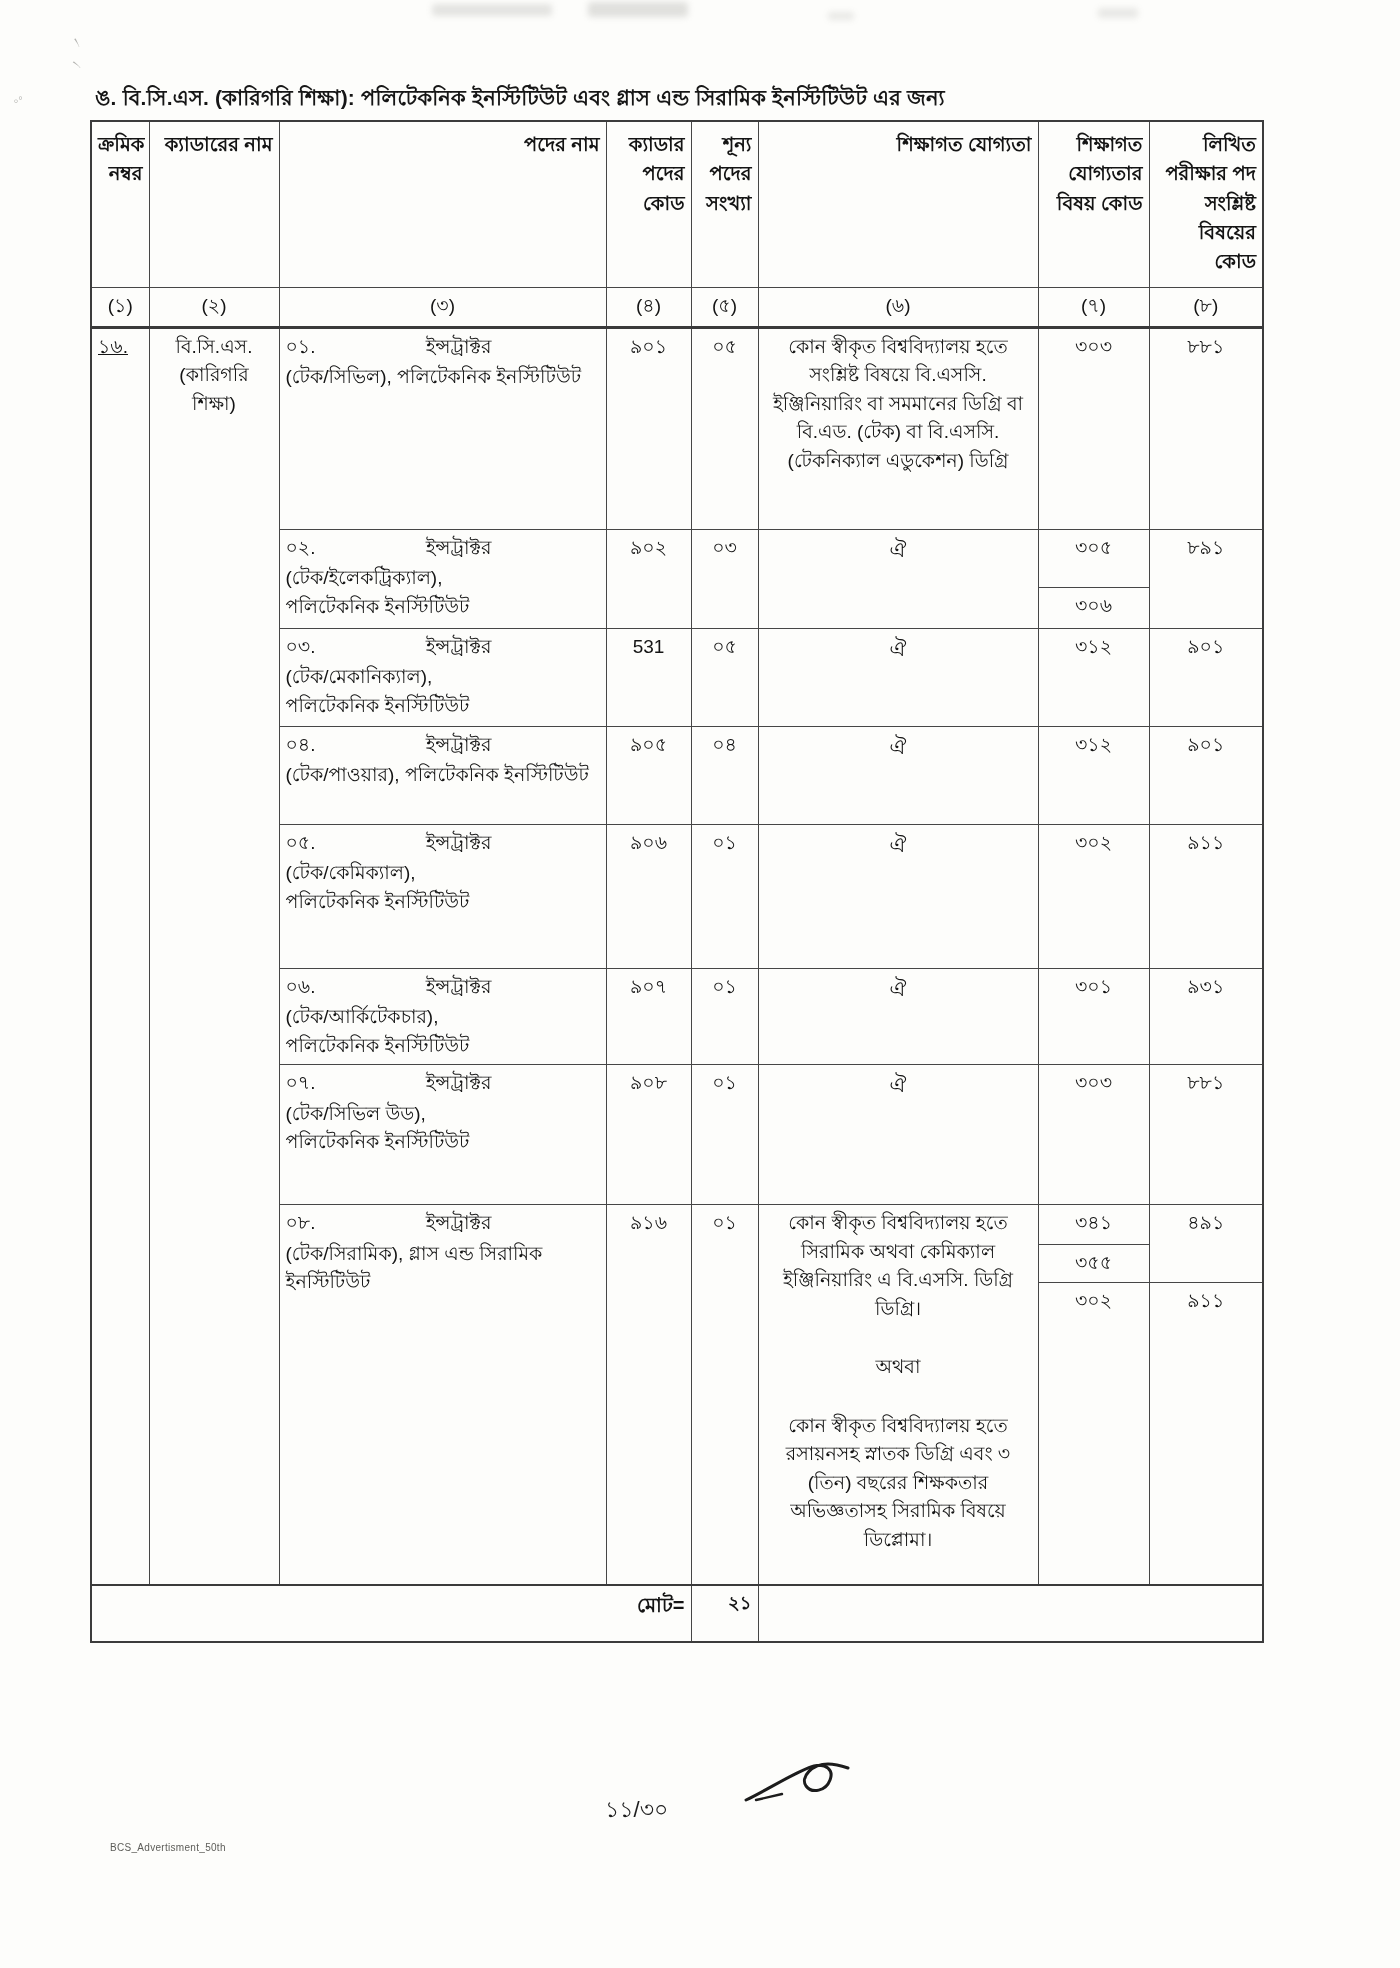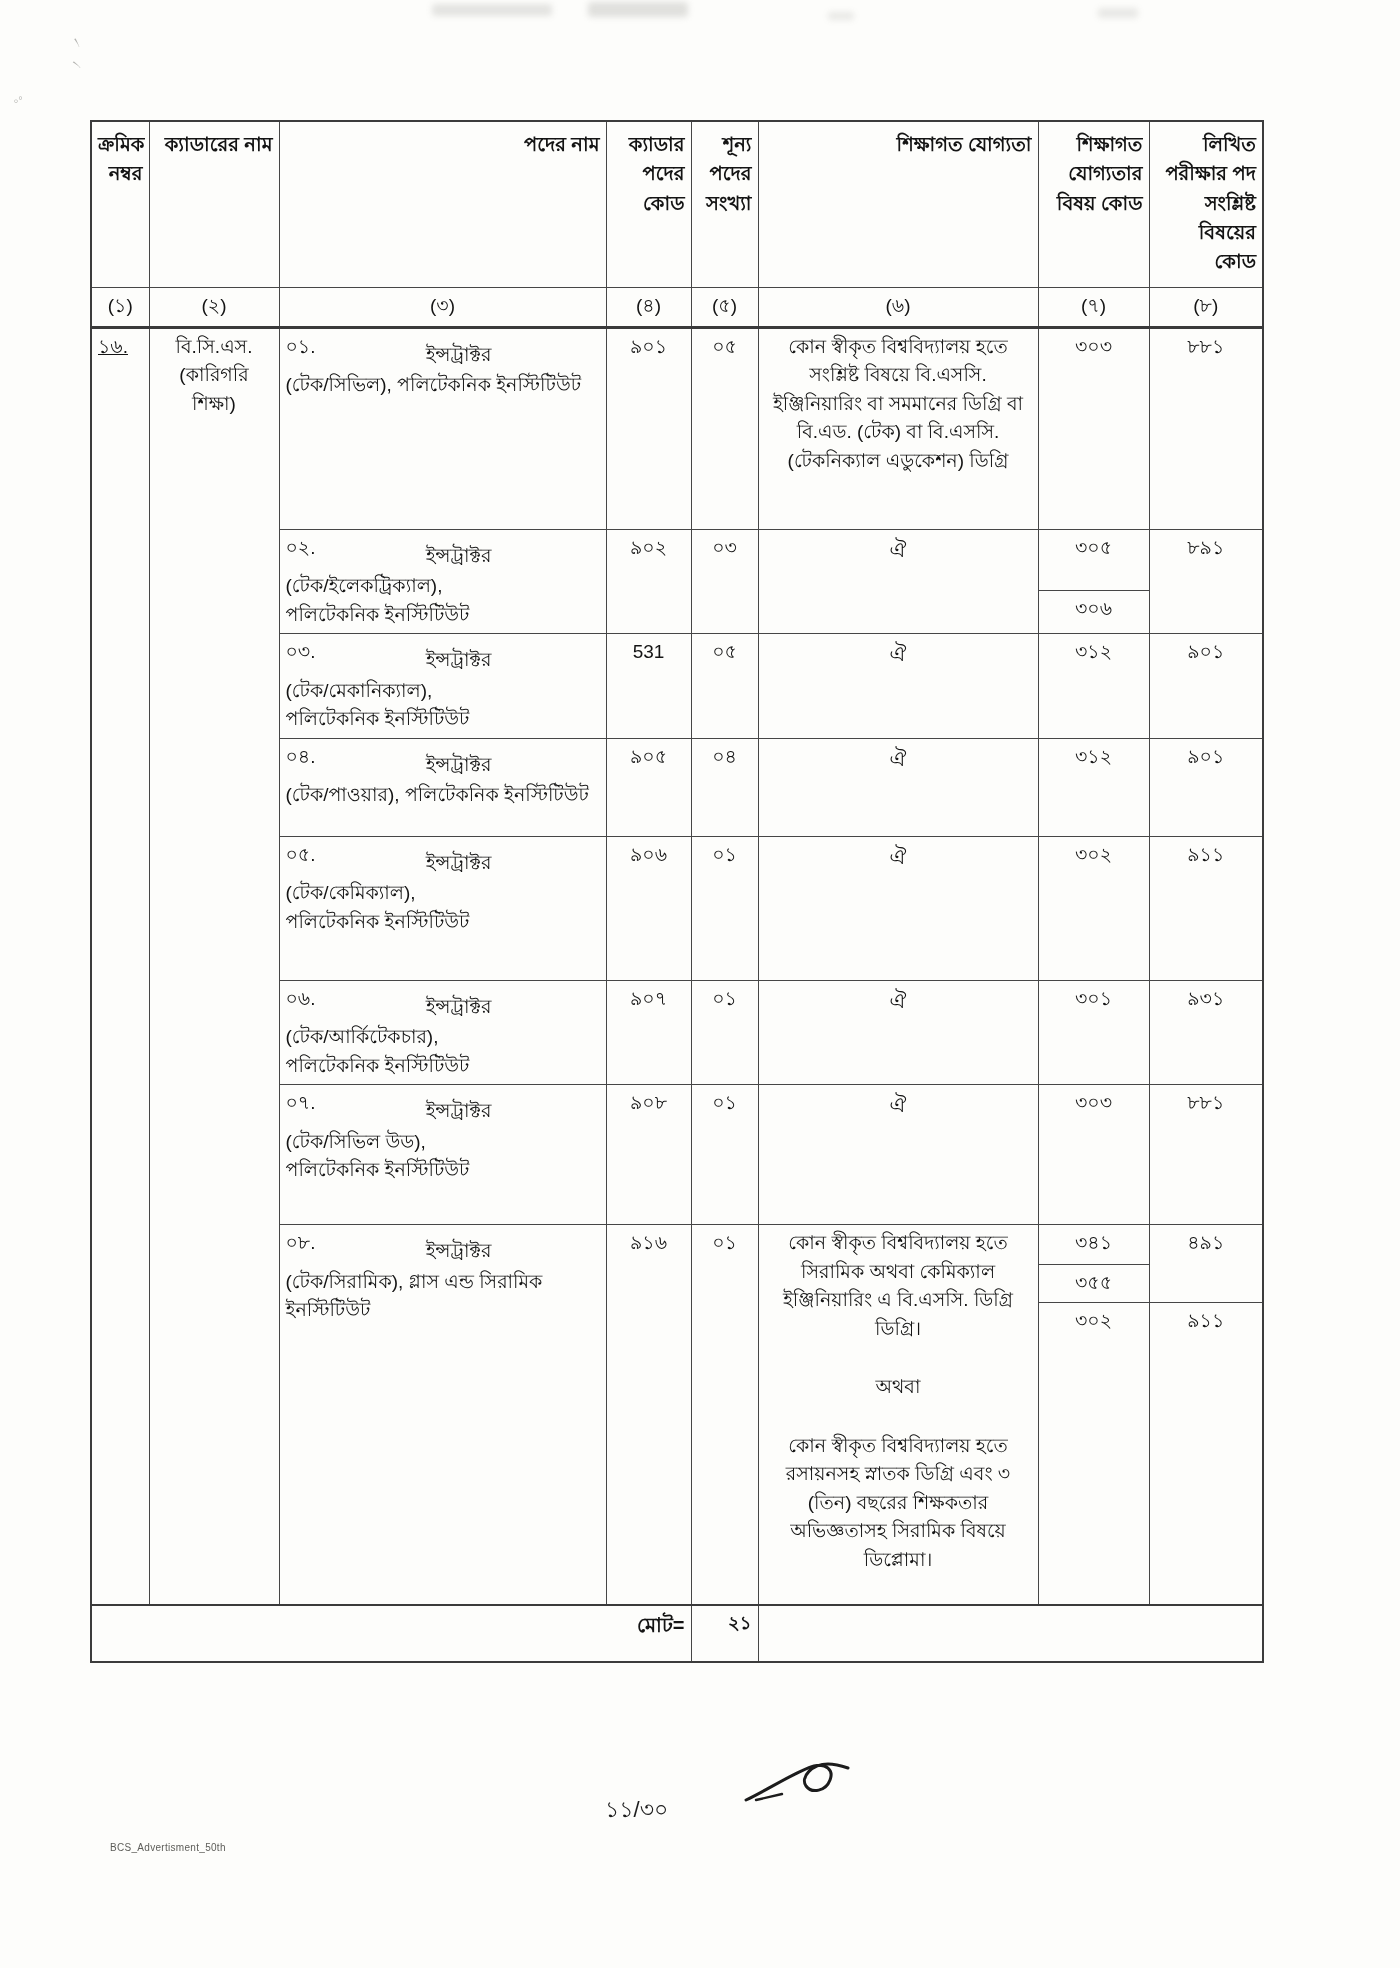--- a/index.html
+++ b/index.html
@@ -36,21 +36,21 @@
     padding:4px 6px;vertical-align:top;
     overflow:hidden;
   }
   table.bcs th{font-weight:bold;text-align:right;padding-top:8px;font-size:19.5px;}
   tr.colnums td{text-align:center;border-bottom:3px solid #3a3a3a;padding:4px 2px;}
   td.serial-cell{text-align:left;padding-top:10px;text-decoration:underline;}
   td.cadre-cell{text-align:center;padding-top:10px;}
   td.post-cell{padding:8px 8px 8px 10px;}
   .pl1{display:flex;}
   .pno{width:58px;flex:0 0 auto;}
-  .ptitle{flex:1;text-align:center;padding-right:26px;margin-top:8px;}
+  .ptitle{flex:1;text-align:center;padding-right:26px;}
   .prest{margin-top:2px;}
   .inst-bold{font-weight:normal;}
   td.code-cell{text-align:center;padding-top:8px;}
   td.qual-cell{text-align:center;padding:8px 10px;}
   td.ditto-cell{text-align:center;font-size:21px;padding-top:6px;}
   .qual-part{margin-bottom:26px;}
   .qual-or{text-align:center;margin:30px 0 30px 0;}
   tr.total-row td{border-top:2px solid #3a3a3a;}
   td.total-label{text-align:right;font-weight:bold;padding-right:10px;font-size:20px;}
   td.total-val{text-align:right;font-weight:bold;font-size:18px;padding-top:8px;margin-top:6px;}
@@ -74,20 +74,21 @@
 <div class="page">
 
   <div class="noise n1"></div>
   <div class="noise n2"></div>
   <div class="noise n3"></div>
   <div class="noise n4"></div>
   <div class="mark m1">৲</div>
   <div class="mark m2">৲</div>
   <div class="mark m3">৹°</div>
 
+  <div class="section-title">ঙ. বি.সি.এস. (কারিগরি শিক্ষা): পলিটেকনিক ইনস্টিটিউট এবং গ্লাস এন্ড সিরামিক ইনস্টিটিউট এর জন্য</div>
 
   <table class="bcs">
     <colgroup>
       <col style="width:58px">
         <col style="width:130px">
         <col style="width:327px">
         <col style="width:85px">
       <col style="width:67px">
         <col style="width:280px">
         <col style="width:111px">

